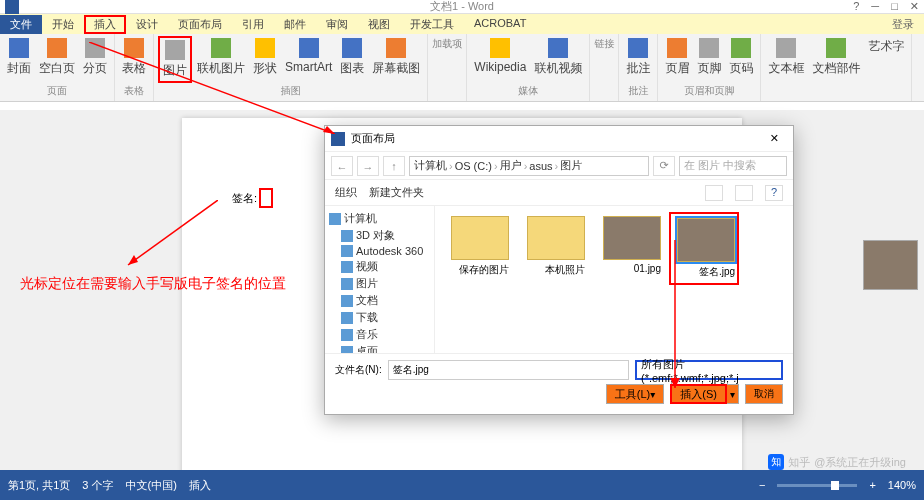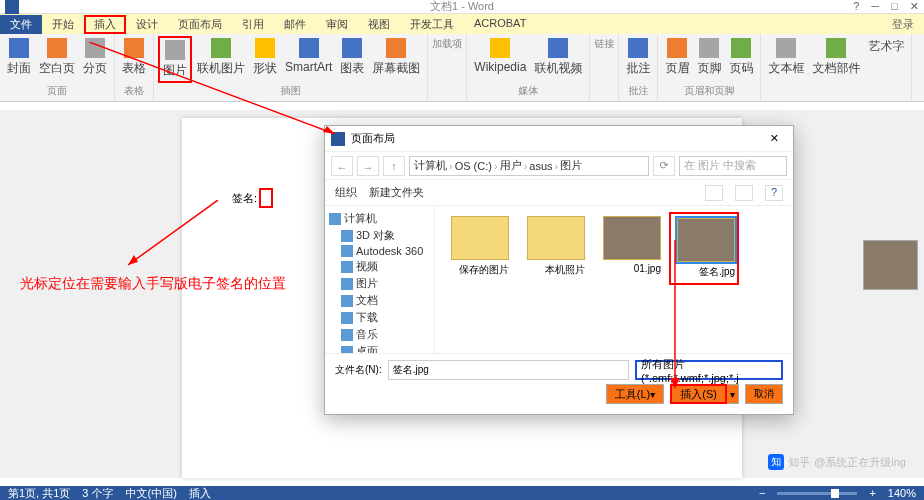--- a/index.html
+++ b/index.html
@@ -52,21 +52,21 @@
 .fitem.hl{border:2px solid red}
 .fitem.sel .thumb{outline:2px solid #2b8aef}
 .dlg-foot{padding:6px 10px;border-top:1px solid #eee}
 .frow{display:flex;align-items:center;gap:6px;margin-bottom:4px}
 .frow .lbl{font-size:10px}
 .frow .inp{flex:1;height:20px;border:1px solid #ccc;padding:0 4px;font-size:10px}
 .frow .sel{width:148px;height:20px;border:2px solid #1d4ed8;font-size:10px;padding:0 4px;display:flex;align-items:center}
 .frow .btn{height:20px;padding:0 8px;border:1px solid #aaa;background:#f97316;font-size:10px;cursor:pointer;display:flex;align-items:center}
 .frow .btn.hl{border:2px solid red}
 .frow .btn.split{border-left:0;padding:0 3px}
-.status-bar{position:absolute;bottom:0;left:0;right:0;height:14px;background:#2b579a;color:#fff;display:flex;align-items:center;padding:0 8px;font-size:10px;gap:12px}
+.status-bar{position:absolute;bottom:0;left:0;right:0;height:30px;background:#2b579a;color:#fff;display:flex;align-items:center;padding:0 8px;font-size:10px;gap:12px}
 .status-bar .sp{flex:1}
 .status-bar .zoom-slider{width:80px;height:3px;background:#6a8fc0;position:relative}
 .status-bar .zoom-slider::after{content:"";position:absolute;right:18px;top:-3px;width:8px;height:9px;background:#fff}
 .arrow-line{position:absolute;pointer-events:none}
 .al1{left:89px;top:42px;width:246px;height:92px}
 .al1 svg,.al2 svg,.al3 svg{width:100%;height:100%}
 .al2{left:118px;top:200px;width:100px;height:70px}
 .al3{left:665px;top:240px;width:20px;height:155px}
 .watermark{position:absolute;right:18px;bottom:30px;color:#bbb;font-size:14px;display:flex;align-items:center;gap:4px}
 .watermark .logo{width:16px;height:16px;background:#0a66ff;border-radius:3px;color:#fff;display:flex;align-items:center;justify-content:center;font-size:10px}

